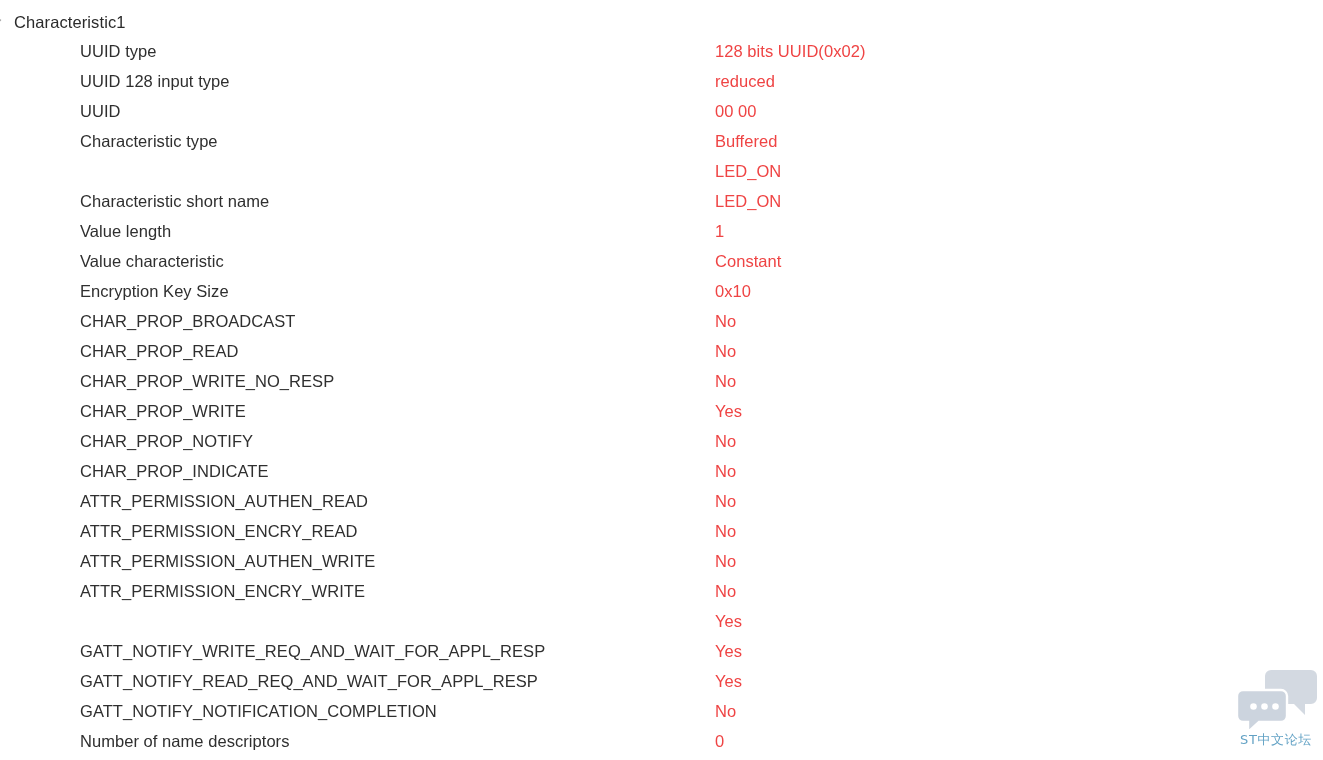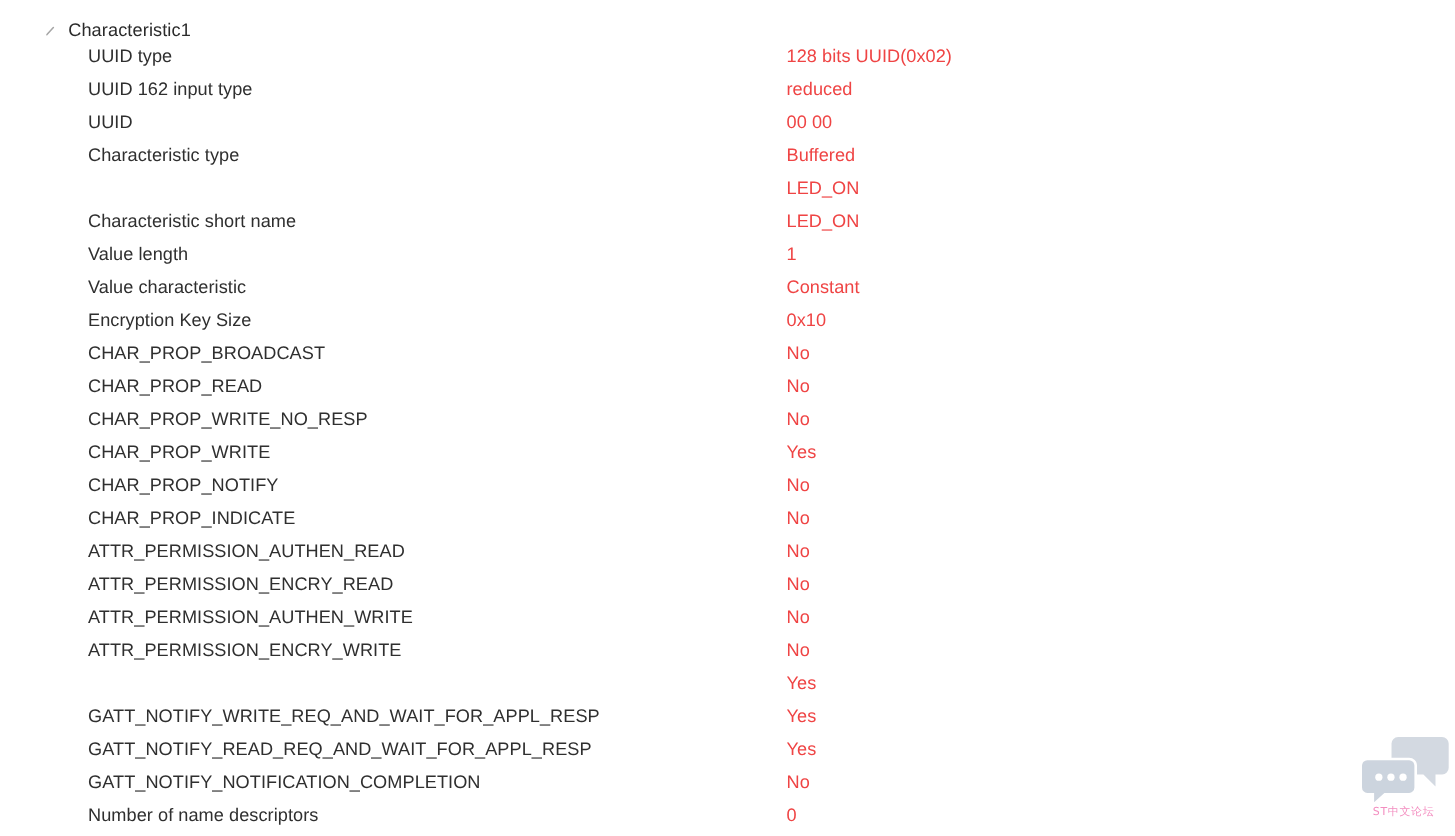--- a/index.html
+++ b/index.html
@@ -21,25 +21,25 @@
     top: 0;
     width: 1323px;
     height: 760px;
     background: #ffffff;
   }
 
   
   .tree-root {
     position: absolute;
     left: 0px;
-    top: 19px;
+    top: 8px;
     height: 28px;
     display: flex;
+    align-items: center;
     white-space: nowrap;
-    padding-left: 48px;
   }
   .expander {
     width: 16px;
     height: 16px;
     margin-left: -6px;
     margin-right: 4px;
     position: relative;
     flex: 0 0 auto;
     overflow: hidden;
   }
@@ -96,22 +96,22 @@
     pointer-events: none;
     user-select: none;
   }
   .watermark .bubbles {
     position: relative;
     width: 86px;
     height: 62px;
   }
   .watermark .wm-text {
     text-align: center;
-    font-size: 10px;
-    color: #ec4899;
+    font-size: 13px;
+    color: #0369a1;
     letter-spacing: 0.6px;
     margin-top: 1px;
     font-family: "DejaVu Sans", sans-serif;
   }
 </style>
 </head>
 <body>
 
 <div id="root-canvas">
 
@@ -123,21 +123,21 @@
     </span>
     <span class="tree-root-label">Characteristic1</span>
   </div>
 
   <div class="prop-list" id="prop-list">
       <div class="prop-row">
         <span class="prop-label">UUID type</span>
         <span class="prop-value">128 bits UUID(0x02)</span>
       </div>
       <div class="prop-row">
-        <span class="prop-label">UUID 162 input type</span>
+        <span class="prop-label">UUID 128 input type</span>
         <span class="prop-value">reduced</span>
       </div>
       <div class="prop-row">
         <span class="prop-label">UUID</span>
         <span class="prop-value">00 00</span>
       </div>
       <div class="prop-row">
         <span class="prop-label">Characteristic type</span>
         <span class="prop-value">Buffered</span>
       </div>

